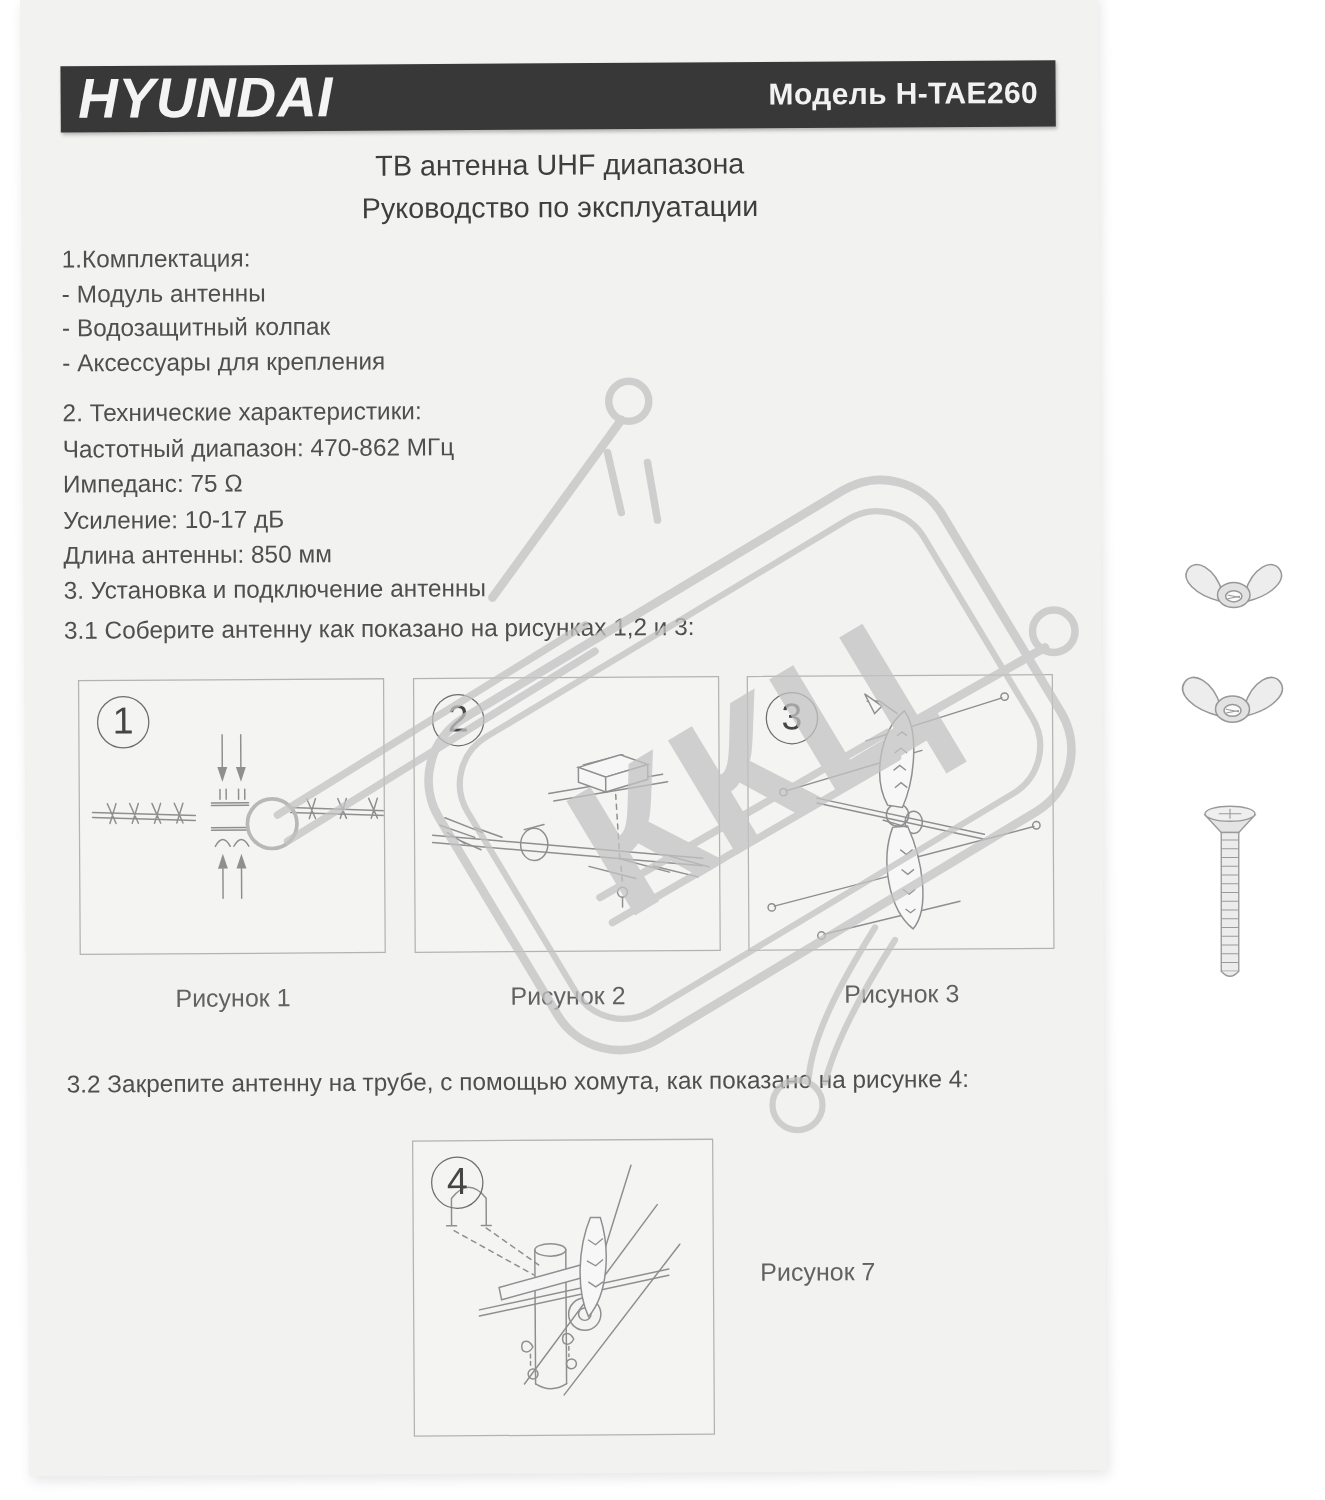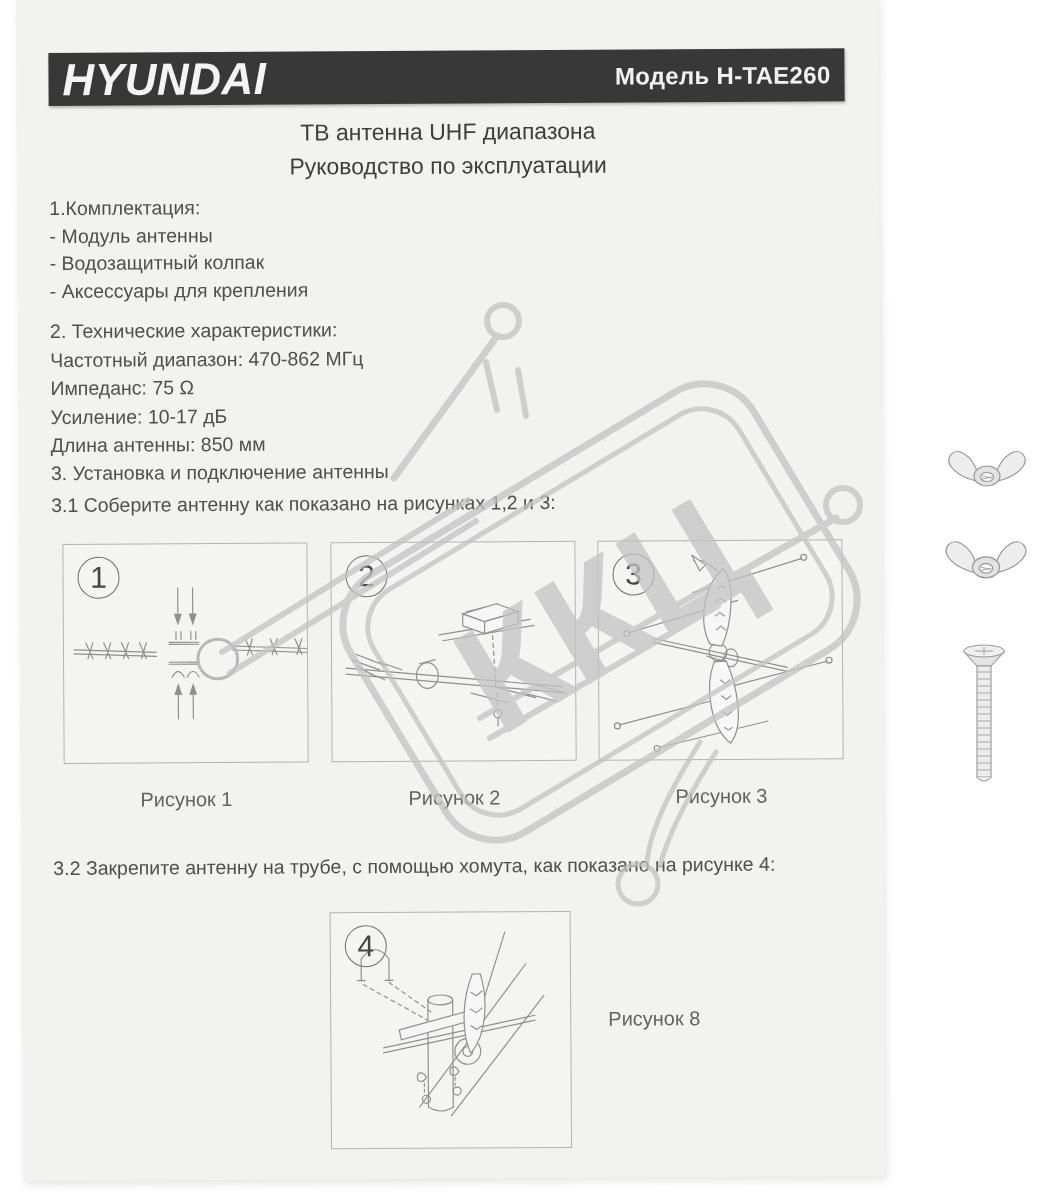--- a/index.html
+++ b/index.html
@@ -211,21 +211,21 @@
         <polygon points="68,118 150,96 152,106 70,128"></polygon>
         <path d="M142,62 C132,86 130,120 140,142 C156,124 158,88 150,62 Z" fill="#f7f7f7"></path>
       </g>
       <g stroke="#8f8f8f" stroke-width="1.1" fill="none">
         <path d="M140,80 l6,4 6,-5 M139,97 l7,4 6,-5 M140,114 l6,4 6,-4"></path>
       </g>
     </svg>
     <div class="fignum">4</div>
   </div>
 
-  <div class="figcap c4">Рисунок 8</div>
+  <div class="figcap c4">Рисунок 7</div>
 
 </div>
 
 <svg class="watermark" viewBox="0 0 1060 1200">
   <g stroke="#c3c3c3" fill="none" stroke-linecap="round">
     <g transform="rotate(-31 600 612)">
       <rect x="365" y="462" width="470" height="300" rx="58" stroke-width="7"></rect>
       <rect x="387" y="484" width="426" height="256" rx="44" stroke-width="5"></rect>
       <text x="600" y="668" text-anchor="middle" font-size="155" font-weight="bold" font-family="Liberation Sans, DejaVu Sans, sans-serif" fill="#c3c3c3" stroke="none">ККЦ</text>
     </g>

